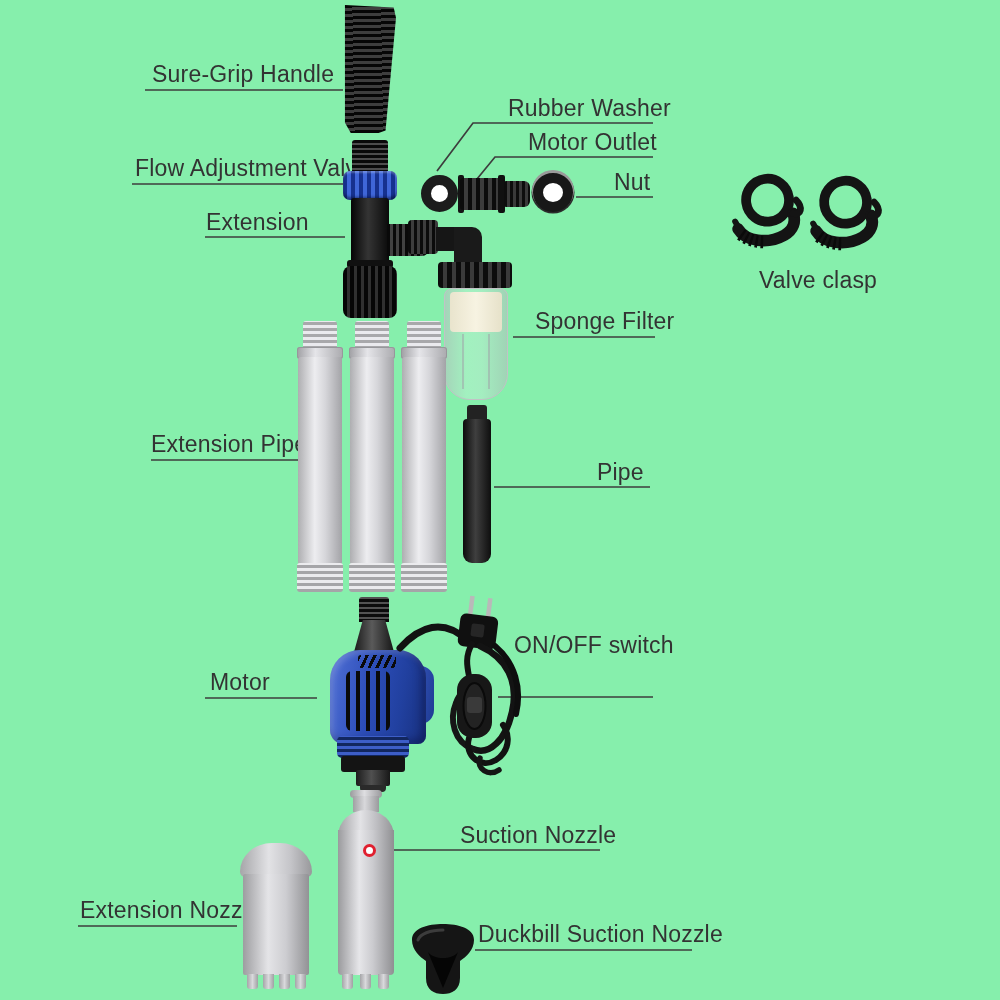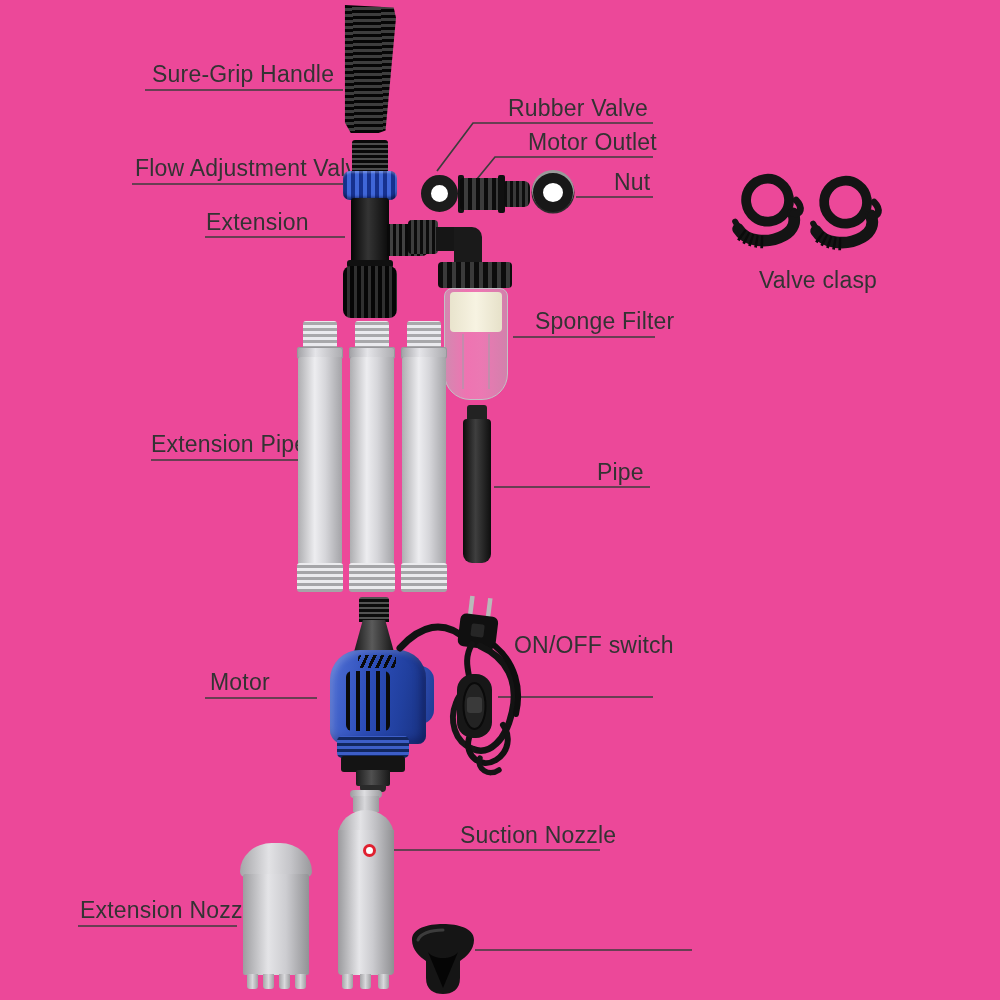--- a/index.html
+++ b/index.html
@@ -1,17 +1,17 @@
 <!DOCTYPE html>
 <html><head>
 <meta charset="utf-8">
 <style>
   html,body{margin:0;padding:0;background:#fff;}
   .canvas{
-    position:relative;width:1000px;height:1000px;background:#ec4899;
+    position:relative;width:1000px;height:1000px;background:#86efac;
     font-family:"Liberation Sans","DejaVu Sans",sans-serif;overflow:hidden;
   }
   .lbl{
     position:absolute;font-size:23px;color:#333;letter-spacing:0.2px;
     white-space:nowrap;line-height:1.1;
   }
   .abs{position:absolute;}
   svg.overlay{position:absolute;left:0;top:0;}
 
   
@@ -133,33 +133,34 @@
     <polyline class="lead" points="151,460 300,460"></polyline>
     <polyline class="lead" points="494,487 650,487"></polyline>
     <polyline class="lead" points="205,698 317,698"></polyline>
     <polyline class="lead" points="498,697 653,697"></polyline>
     <polyline class="lead" points="376,850 600,850"></polyline>
     <polyline class="lead" points="78,926 237,926"></polyline>
     <polyline class="lead" points="475,950 692,950"></polyline>
   </svg>
 
   <div class="lbl" style="left:152px;top:62px">Sure-Grip Handle</div>
-  <div class="lbl" style="left:508px;top:96px">Rubber Valve</div>
+  <div class="lbl" style="left:508px;top:96px">Rubber Washer</div>
   <div class="lbl" style="left:528px;top:130px">Motor Outlet</div>
   <div class="lbl" style="left:614px;top:170px">Nut</div>
   <div class="lbl" style="left:135px;top:156px">Flow Adjustment Valve</div>
   <div class="lbl" style="left:206px;top:210px">Extension</div>
   <div class="lbl" style="left:759px;top:268px">Valve clasp</div>
   <div class="lbl" style="left:535px;top:309px">Sponge Filter</div>
   <div class="lbl" style="left:151px;top:432px">Extension Pipe</div>
   <div class="lbl" style="left:597px;top:460px">Pipe</div>
   <div class="lbl" style="left:210px;top:670px">Motor</div>
   <div class="lbl" style="left:514px;top:633px">ON/OFF switch</div>
   <div class="lbl" style="left:460px;top:823px">Suction Nozzle</div>
   <div class="lbl" style="left:80px;top:898px">Extension Nozzle</div>
+  <div class="lbl" style="left:478px;top:922px">Duckbill Suction Nozzle</div>
 
   <div class="abs handle"></div>
 
   <div>
     <div class="abs threadstub"></div>
     <div class="abs bluering"></div>
     <div class="abs valvebody"></div>
     <div class="abs sideport"></div>
     <div class="abs gripband"></div>
     <div class="abs grip"></div>

